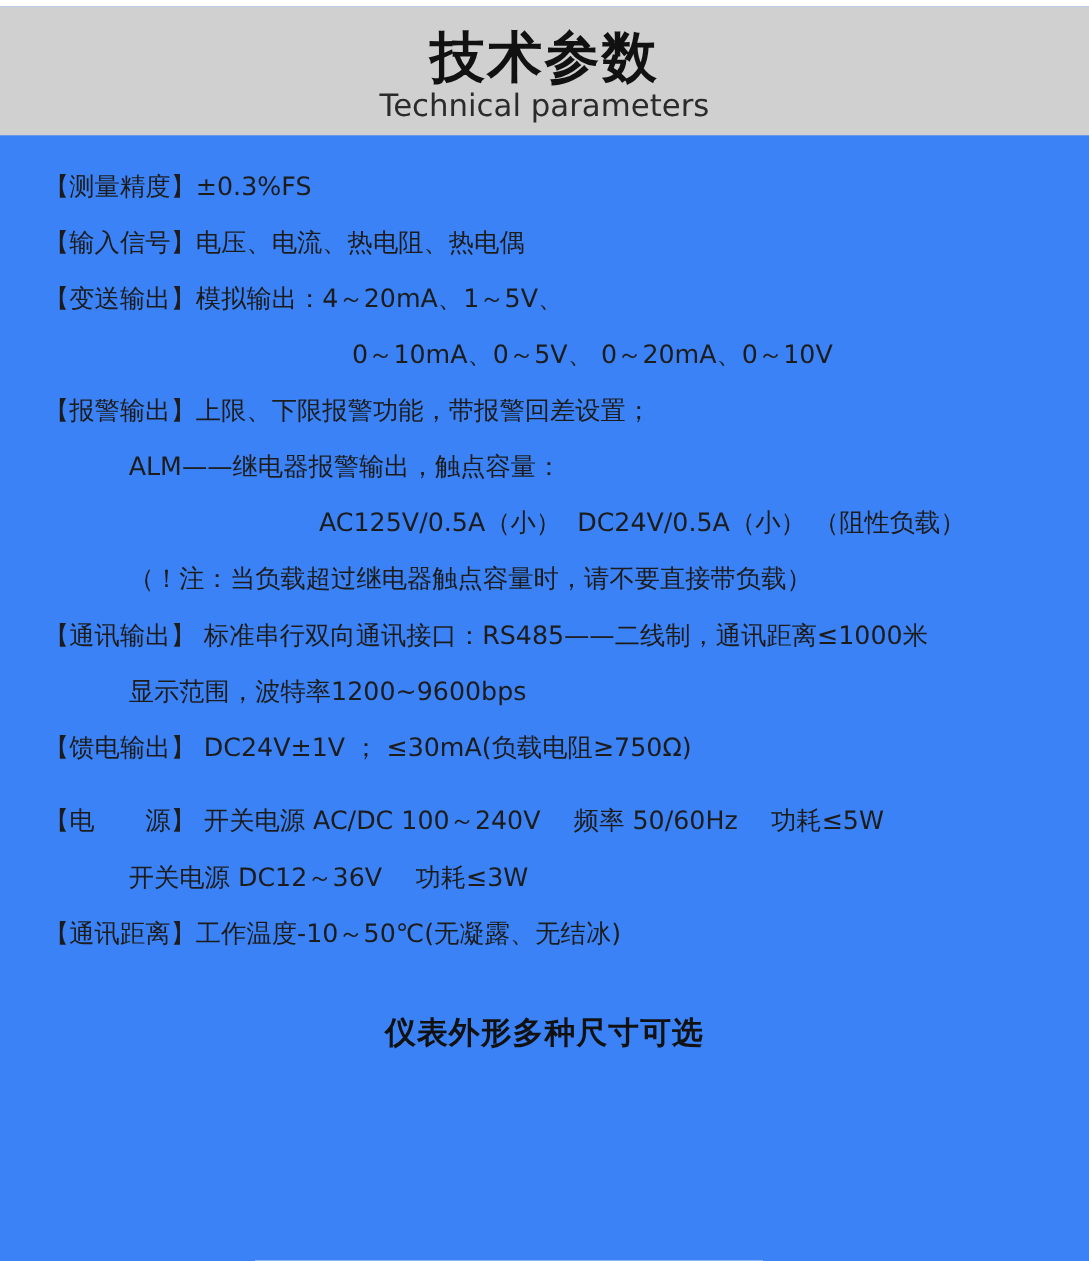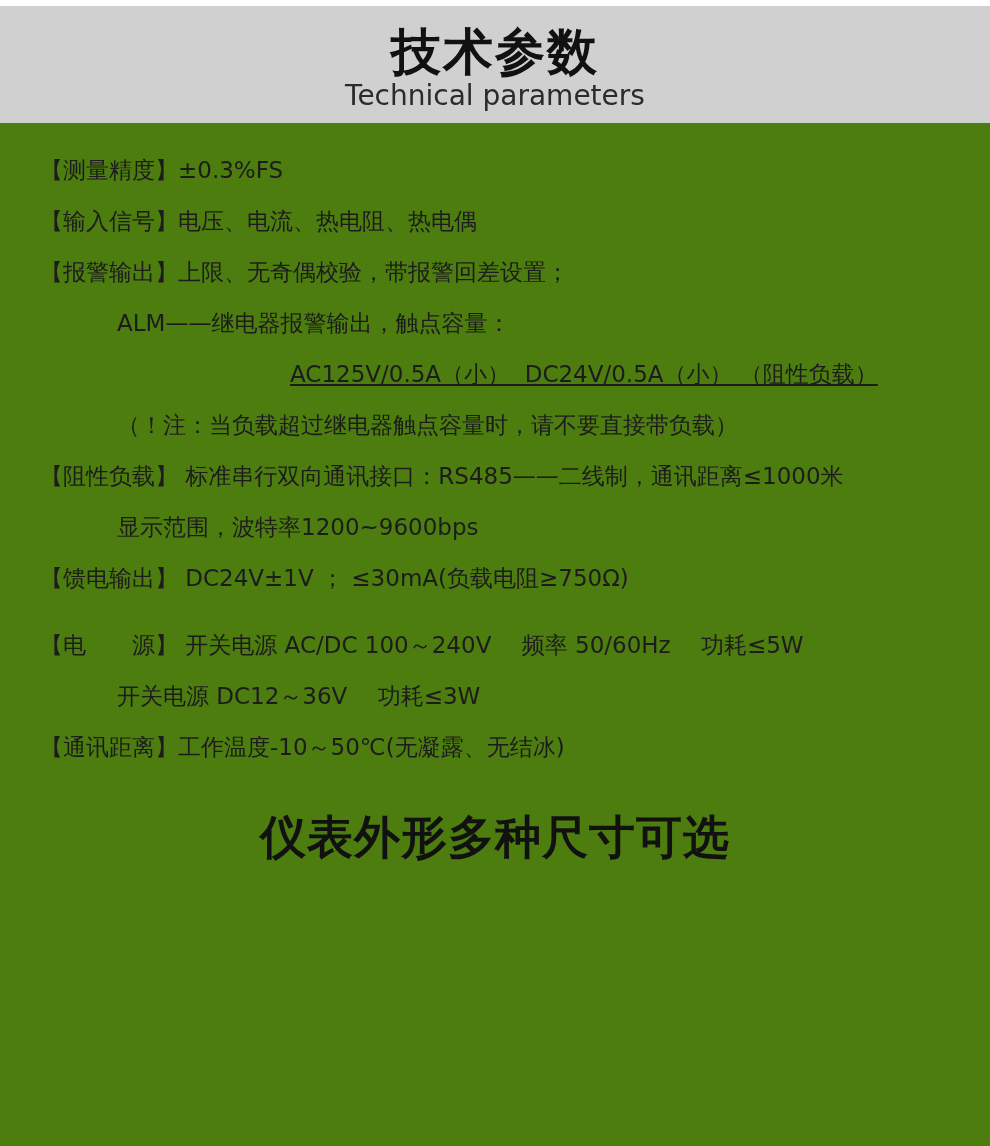--- a/index.html
+++ b/index.html
@@ -5,21 +5,21 @@
   * { margin: 0; padding: 0; box-sizing: border-box; }
   html, body { width: 990px; }
   body {
     font-family: "DejaVu Sans", "Liberation Sans", sans-serif;
     background: #ffffff;
     color: #1c1c1c;
   }
   .page {
     width: 990px;
     height: 1146px;
-    background: #4d7c0f;
+    background: #3b82f6;
     overflow: hidden;
   }
   .top-strip {
     height: 6px;
     background: #ffffff;
   }
   .header {
     height: 117px;
     background: #d0d0d0;
     text-align: center;
@@ -44,28 +44,28 @@
     font-size: 23px;
     font-weight: 500;
     color: #1c1c1c;
   }
   .line {
     height: 51px;
     line-height: 51px;
     white-space: pre-wrap;
   }
   .indent-a { margin-left: 77px; }
-  .indent-b { margin-left: 250px; text-decoration: underline; }
+  .indent-b { margin-left: 250px; }
   .indent-c { margin-left: 280px; }
   .gap-top { margin-top: 16px; }
   .label { white-space: pre-wrap; }
   .footer-title {
     margin-top: 36px;
     text-align: center;
-    font-size: 46px;
+    font-size: 28px;
     line-height: 56px;
     font-weight: 800;
     color: #111111;
     letter-spacing: 1px;
   }
 </style>
 </head>
 <body>
 
 <div class="page">
@@ -80,30 +80,34 @@
 
     <div class="row">
       <div class="line"><span class="label">【测量精度】</span><span>±0.3%FS</span></div>
     </div>
 
 
     <div class="row">
       <div class="line"><span class="label">【输入信号】</span><span>电压、电流、热电阻、热电偶</span></div>
     </div>
 
+    <div class="row">
+      <div class="line"><span class="label">【变送输出】</span><span>模拟输出：4～20mA、1～5V、</span></div>
+      <div class="line indent-c">0～10mA、0～5V、 0～20mA、0～10V</div>
+    </div>
 
     <div class="row">
-      <div class="line"><span class="label">【报警输出】</span><span>上限、无奇偶校验，带报警回差设置；</span></div>
+      <div class="line"><span class="label">【报警输出】</span><span>上限、下限报警功能，带报警回差设置；</span></div>
       <div class="line indent-a">ALM——继电器报警输出，触点容量：</div>
       <div class="line indent-b">AC125V/0.5A（小）  DC24V/0.5A（小） （阻性负载）</div>
       <div class="line indent-a">（！注：当负载超过继电器触点容量时，请不要直接带负载）</div>
     </div>
 
     <div class="row">
-      <div class="line"><span class="label">【阻性负载】</span><span> 标准串行双向通讯接口：RS485——二线制，通讯距离≤1000米</span></div>
+      <div class="line"><span class="label">【通讯输出】</span><span> 标准串行双向通讯接口：RS485——二线制，通讯距离≤1000米</span></div>
       <div class="line indent-a">显示范围，波特率1200~9600bps</div>
     </div>
 
     <div class="row">
       <div class="line"><span class="label">【馈电输出】</span><span> DC24V±1V ； ≤30mA(负载电阻≥750Ω)</span></div>
     </div>
 
     <div class="row gap-top">
       <div class="line"><span class="label">【电　　源】</span><span> 开关电源 AC/DC 100～240V　 频率 50/60Hz　 功耗≤5W</span></div>
       <div class="line indent-a">开关电源 DC12～36V 　功耗≤3W</div>

